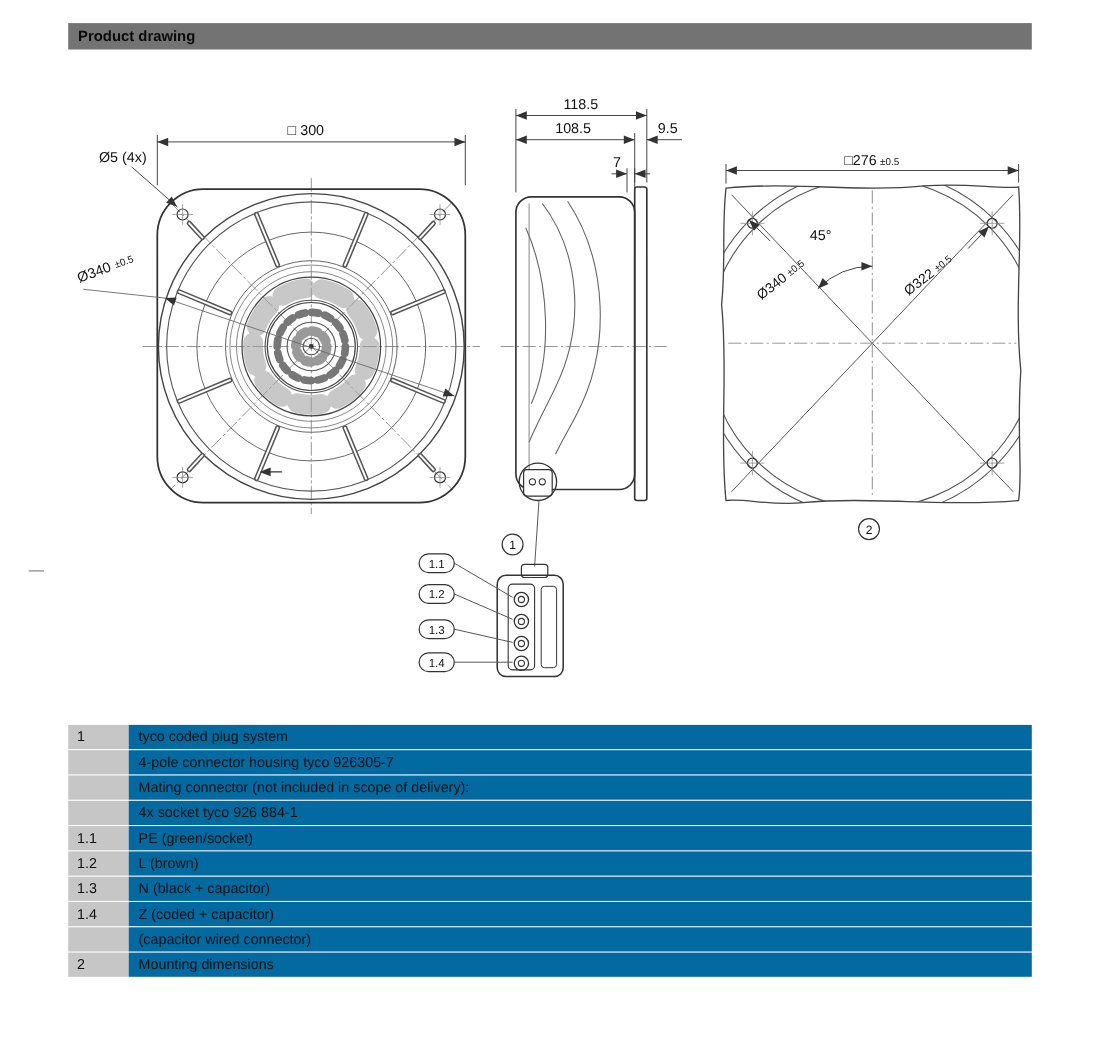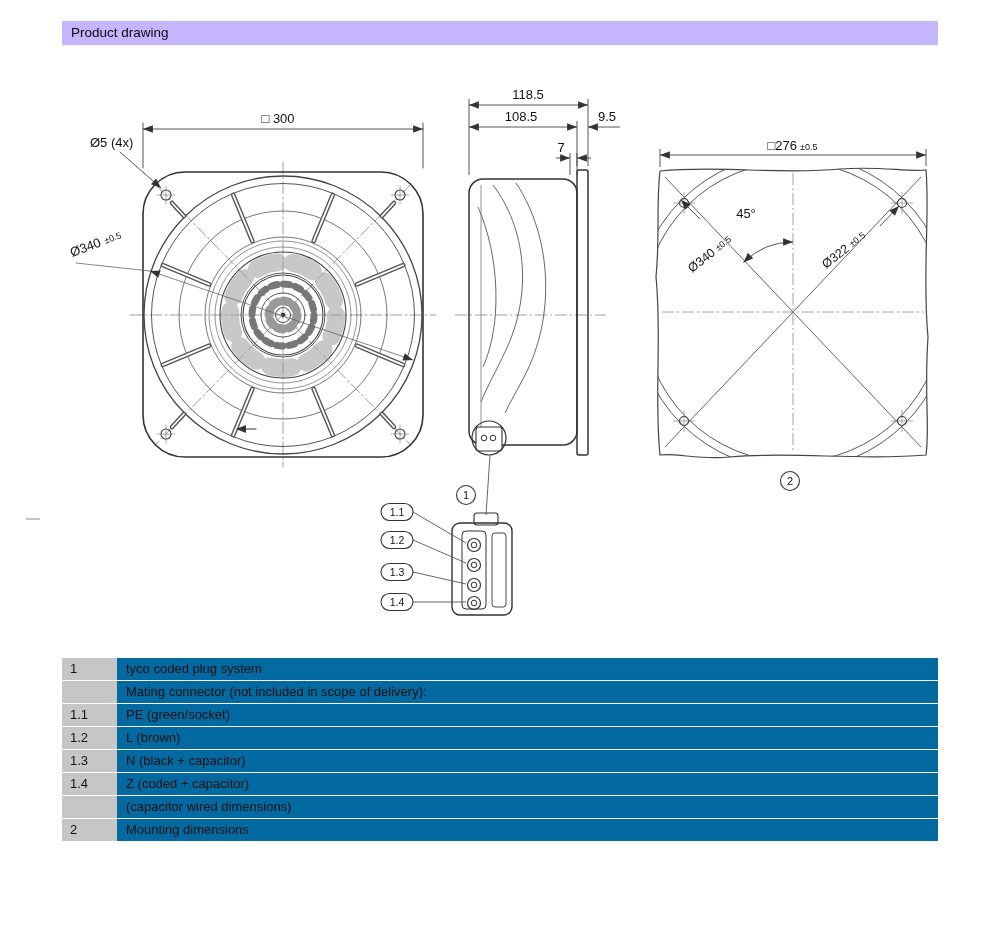--- a/index.html
+++ b/index.html
@@ -3,23 +3,23 @@
 <meta charset="utf-8">
 <style>
   html,body{margin:0;padding:0;}
   body{
     width:1000px;height:951px;background:#ffffff;
     font-family:"Liberation Sans",sans-serif;color:#111;
     position:relative;overflow:hidden;
   }
   .header-bar{
     margin:21px 62px 0 62px;
-    background:#c4b5fd;
+    background:#737373;
     padding:4px 9px 5px 9px;
-    font-size:13.5px;font-weight:normal;color:#0b0b0b;
+    font-size:13.5px;font-weight:bold;color:#0b0b0b;
   }
   .figure-wrap{margin:12px 0 0 0;}
   svg text{font-family:"Liberation Sans",sans-serif;fill:#111;}
   .legend{margin:7px 62px 0 62px;font-size:13px;}
   .legend-row{display:flex;margin-bottom:1px;}
   .legend-key{
     width:55px;min-height:16px;background:#c6c6c6;
     padding:3px 8px;box-sizing:border-box;flex:0 0 55px;
   }
   .legend-desc{
@@ -331,39 +331,47 @@
 </svg>
 </div>
 
 <div class="legend">
   <div class="legend-row">
     <div class="legend-key">1</div>
     <div class="legend-desc">tyco coded plug system</div>
   </div>
   <div class="legend-row">
     <div class="legend-key"></div>
+    <div class="legend-desc">4-pole connector housing tyco 926305-7</div>
+  </div>
+  <div class="legend-row">
+    <div class="legend-key"></div>
     <div class="legend-desc">Mating connector (not included in scope of delivery):</div>
+  </div>
+  <div class="legend-row">
+    <div class="legend-key"></div>
+    <div class="legend-desc">4x socket tyco 926 884-1</div>
   </div>
   <div class="legend-row">
     <div class="legend-key">1.1</div>
     <div class="legend-desc">PE (green/socket)</div>
   </div>
   <div class="legend-row">
     <div class="legend-key">1.2</div>
     <div class="legend-desc">L (brown)</div>
   </div>
   <div class="legend-row">
     <div class="legend-key">1.3</div>
     <div class="legend-desc">N (black + capacitor)</div>
   </div>
   <div class="legend-row">
     <div class="legend-key">1.4</div>
     <div class="legend-desc">Z (coded + capacitor)</div>
   </div>
   <div class="legend-row">
     <div class="legend-key"></div>
-    <div class="legend-desc">(capacitor wired dimensions)</div>
+    <div class="legend-desc">(capacitor wired connector)</div>
   </div>
   <div class="legend-row">
     <div class="legend-key">2</div>
     <div class="legend-desc">Mounting dimensions</div>
   </div>
 </div>
 
 </body></html>

